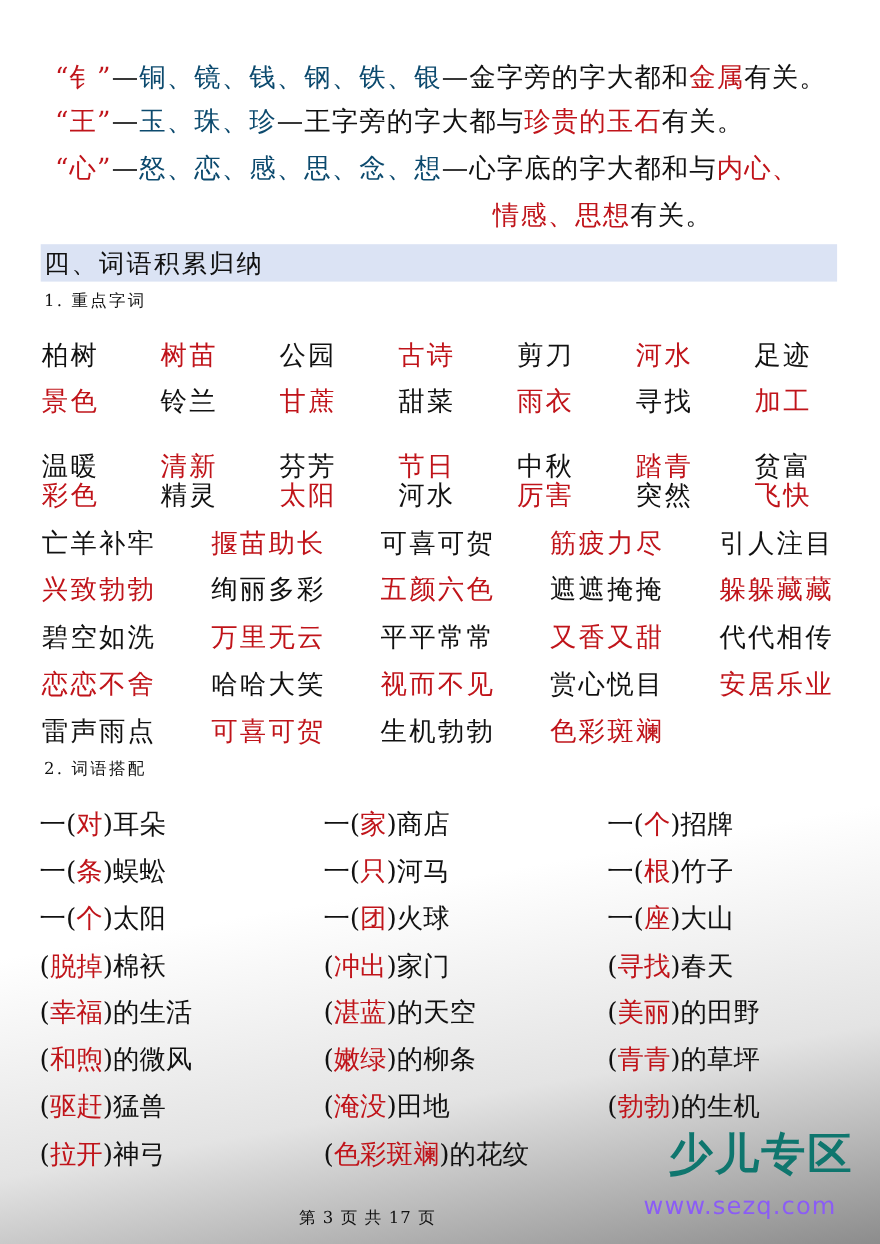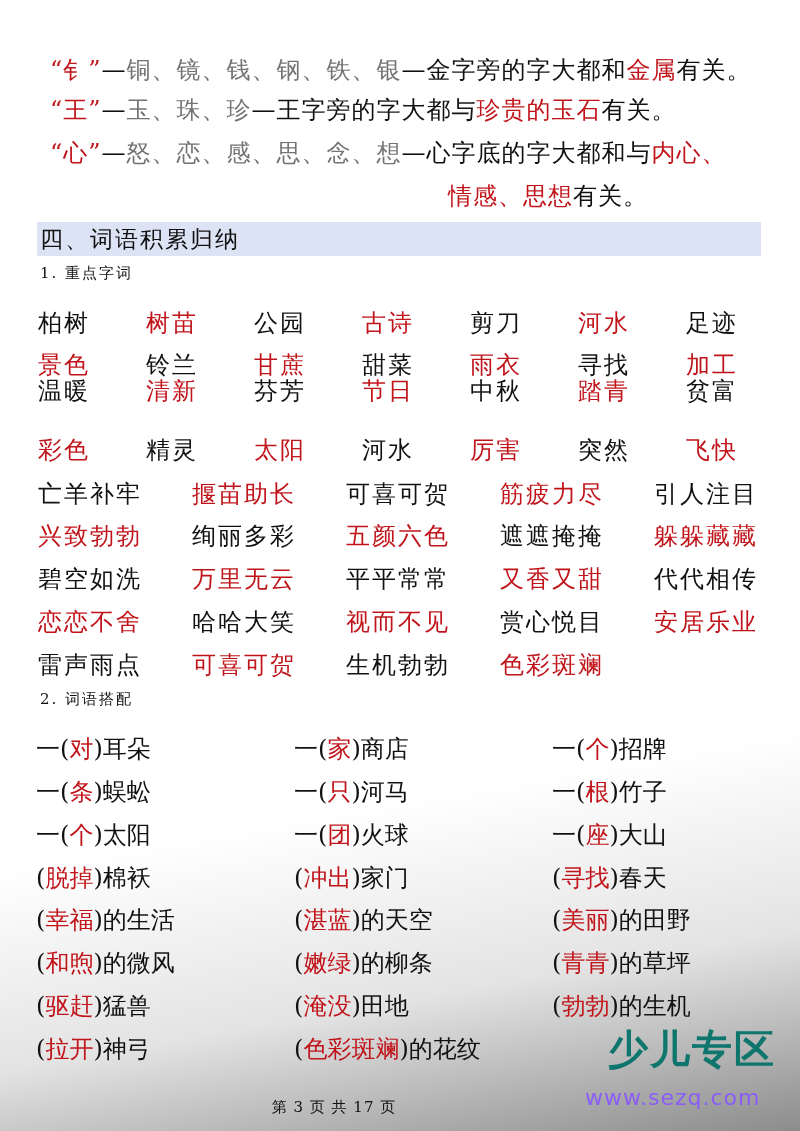--- a/index.html
+++ b/index.html
@@ -8,21 +8,21 @@
     background: #ffffff;
     font-family: "DejaVu Serif", "Liberation Serif", serif;
     color: #111;
   }
   .page-shade {
     position: absolute; left: 0; top: 700px; width: 800px; height: 431px;
     background: linear-gradient(170deg, rgba(255,255,255,0) 30%, rgba(200,200,200,0.5) 65%, rgba(120,120,120,0.85) 100%);
     pointer-events: none;
   }
   .line { position: absolute; font-size: 24px; white-space: nowrap; letter-spacing: 1px; }
-  .blue { color: #737373; }
+  .blue { color: #0c4a6e; }
   .red { color: #c0141a; }
   .black { color: #111; }
   .section-band {
     position: absolute; left: 37px; top: 222px; width: 724px; height: 34px;
     background: #dbe3f4;
   }
   .section-title { position: absolute; left: 40px; top: 224px; font-size: 23px; letter-spacing: 2px; }
   .sub { position: absolute; font-size: 15px; letter-spacing: 2px; }
   .grid-row { position: absolute; left: 38px; display: flex; font-size: 24px; letter-spacing: 2px; }
   .grid-row.w2 span { width: 108px; display: inline-block; }
@@ -73,21 +73,21 @@
 </div>
 <div class="grid-row w2" style="top:349px;">
   <span class="red">景色</span>
   <span class="black">铃兰</span>
   <span class="red">甘蔗</span>
   <span class="black">甜菜</span>
   <span class="red">雨衣</span>
   <span class="black">寻找</span>
   <span class="red">加工</span>
 </div>
-<div class="grid-row w2" style="top:375px;">
+<div class="grid-row w2" style="top:408px;">
   <span class="black">温暖</span>
   <span class="red">清新</span>
   <span class="black">芬芳</span>
   <span class="red">节日</span>
   <span class="black">中秋</span>
   <span class="red">踏青</span>
   <span class="black">贫富</span>
 </div>
 <div class="grid-row w2" style="top:434px;">
   <span class="red">彩色</span>

